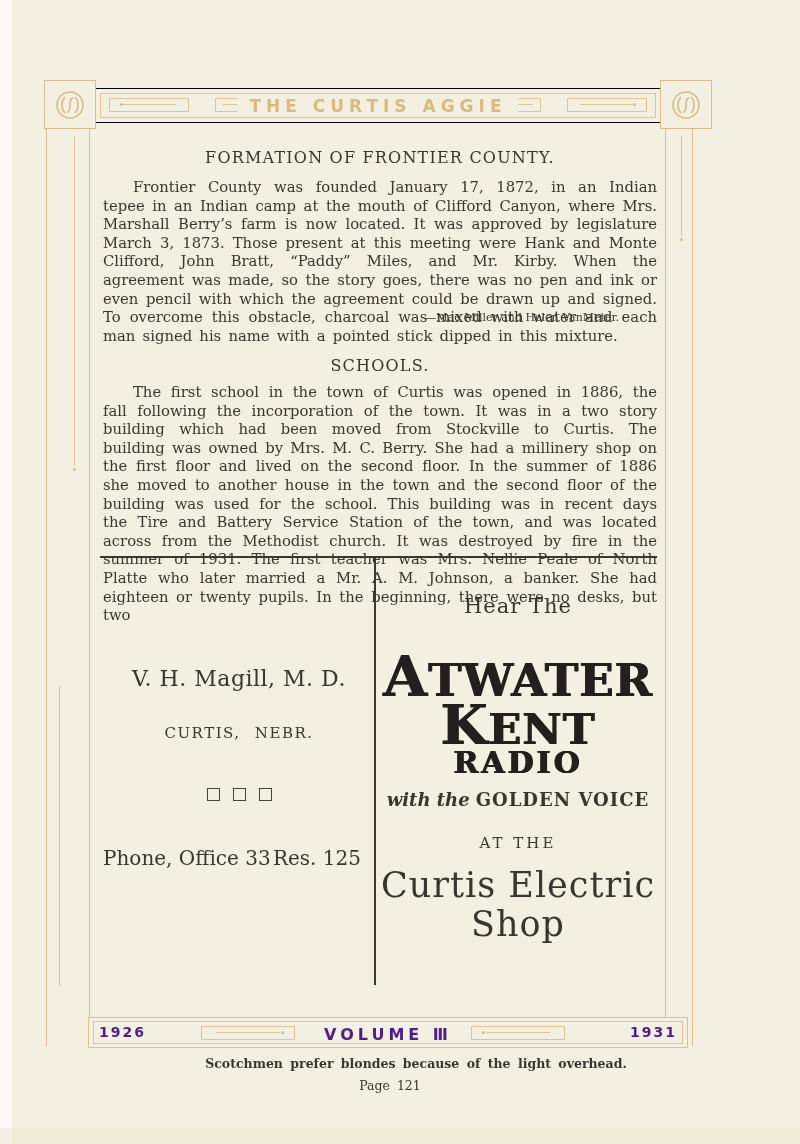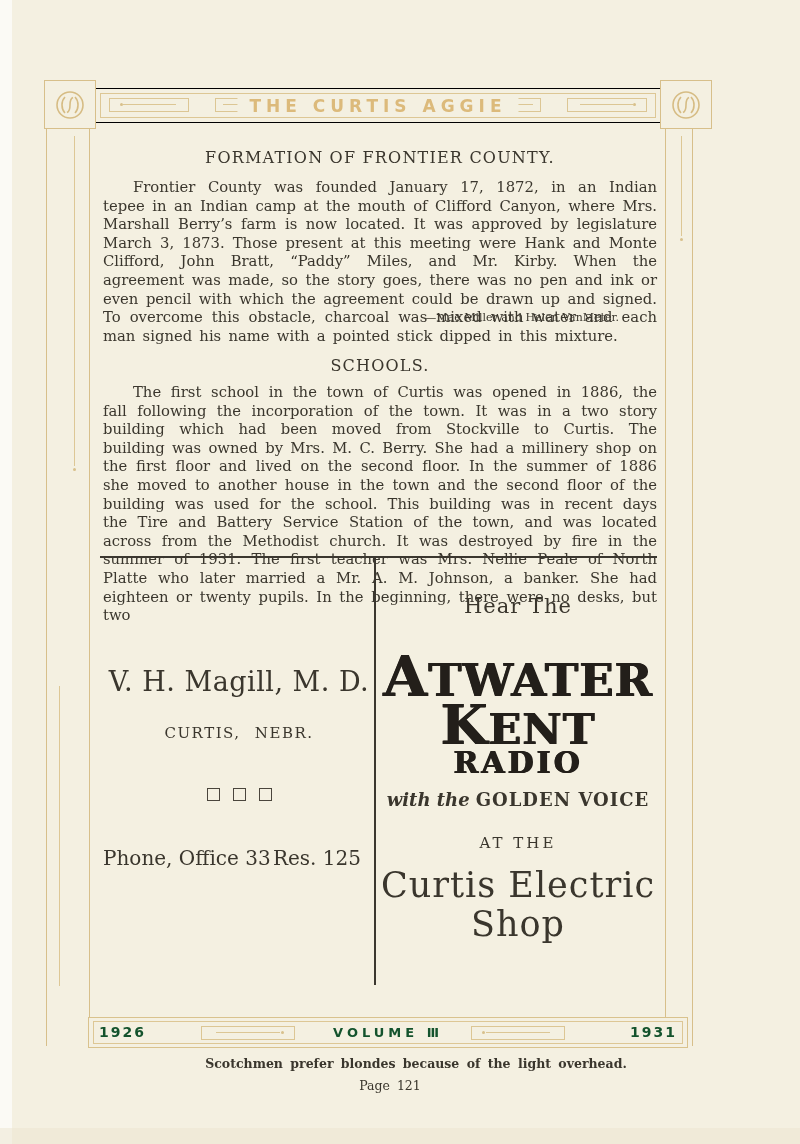--- a/index.html
+++ b/index.html
@@ -18,39 +18,39 @@
   .orn{position:absolute;top:9px;height:12px;border:1px solid #dcc694;background:#f4f0e1;z-index:2;}
   .orn::after{content:"";position:absolute;left:15%;top:5px;width:70%;height:1px;background:#dcc694;}
   .orn i{position:absolute;width:3px;height:3px;border-radius:50%;background:#d8c08b;top:4px;}
   .side-bar{position:absolute;top:126px;height:920px;border-left:1.5px solid #d7bf8a;border-right:1.5px solid #d7bf8a;z-index:1;}
   .side-bar.l{left:46px;width:42px;}
   .side-bar.r{left:665px;width:26px;}
   .side-bar .inner-line{position:absolute;width:1px;background:#ddc795;}
   .side-bar .dot{position:absolute;width:3px;height:3px;border-radius:50%;background:#d8c08b;}
   .bottom-band{position:absolute;left:88px;top:1017px;width:598px;height:29px;border:1px solid #d9c28d;z-index:2;background:#f4f0e1;}
   .bottom-band::before{content:"";position:absolute;left:4px;right:4px;top:3px;bottom:3px;border:1px solid #ddc795;}
-  .gold-text{position:absolute;font-family:"DejaVu Sans",sans-serif;font-weight:bold;color:#14532d;}
+  .gold-text{position:absolute;font-family:"DejaVu Sans",sans-serif;font-weight:bold;color:#4c1d95;}
   .year{font-size:14px;letter-spacing:2px;top:6px;}
-  .volume{font-size:13px;letter-spacing:4px;top:7px;left:50%;transform:translateX(-50%);white-space:nowrap;}
+  .volume{font-size:16px;letter-spacing:4px;top:7px;left:50%;transform:translateX(-50%);white-space:nowrap;}
 
   
   .article-title{position:absolute;left:103px;width:554px;text-align:center;
         font-size:16px;letter-spacing:1.2px;}
   .para{position:absolute;left:103px;width:554px;text-align:justify;
         font-size:14.8px;line-height:18.6px;word-spacing:2.5px;text-indent:30px;}
   .byline{position:absolute;left:103px;width:554px;box-sizing:border-box;
         text-align:right;padding-right:38px;font-size:11px;}
 
   
   .ad-rule{position:absolute;left:100px;top:556px;width:557px;height:2px;background:#3b372f;}
   .ad-divider{position:absolute;left:374px;top:558px;width:2px;height:427px;background:#3b372f;}
   .c{position:absolute;text-align:center;}
   .magill-col{left:103px;width:272px;}
   .atwater-col{left:378px;width:280px;}
-  .magill-name{top:666px;font-size:27px;letter-spacing:.5px;}
+  .magill-name{top:666px;font-size:22px;letter-spacing:.5px;}
   .magill-city{top:724px;font-size:15px;letter-spacing:1.5px;word-spacing:8px;}
   .squares{position:absolute;left:103px;width:272px;top:788px;display:flex;justify-content:center;gap:13px;}
   .sq{width:11px;height:11px;border:1.5px solid #4a453c;}
   .magill-phones{position:absolute;left:103px;top:846px;width:258px;display:flex;
         justify-content:space-between;font-size:20px;}
   .hear-the{top:594px;font-size:21px;letter-spacing:1px;}
   .brand{font-weight:bold;color:#231f1a;text-shadow:.7px 0 0 #231f1a, -.4px 0 0 #231f1a;}
   .brand1{top:648px;font-size:45px;letter-spacing:1px;line-height:1;}
   .brand2{top:698px;font-size:43px;letter-spacing:1px;line-height:1;}
   .brand3{top:748px;font-size:30px;letter-spacing:3px;line-height:1;}

